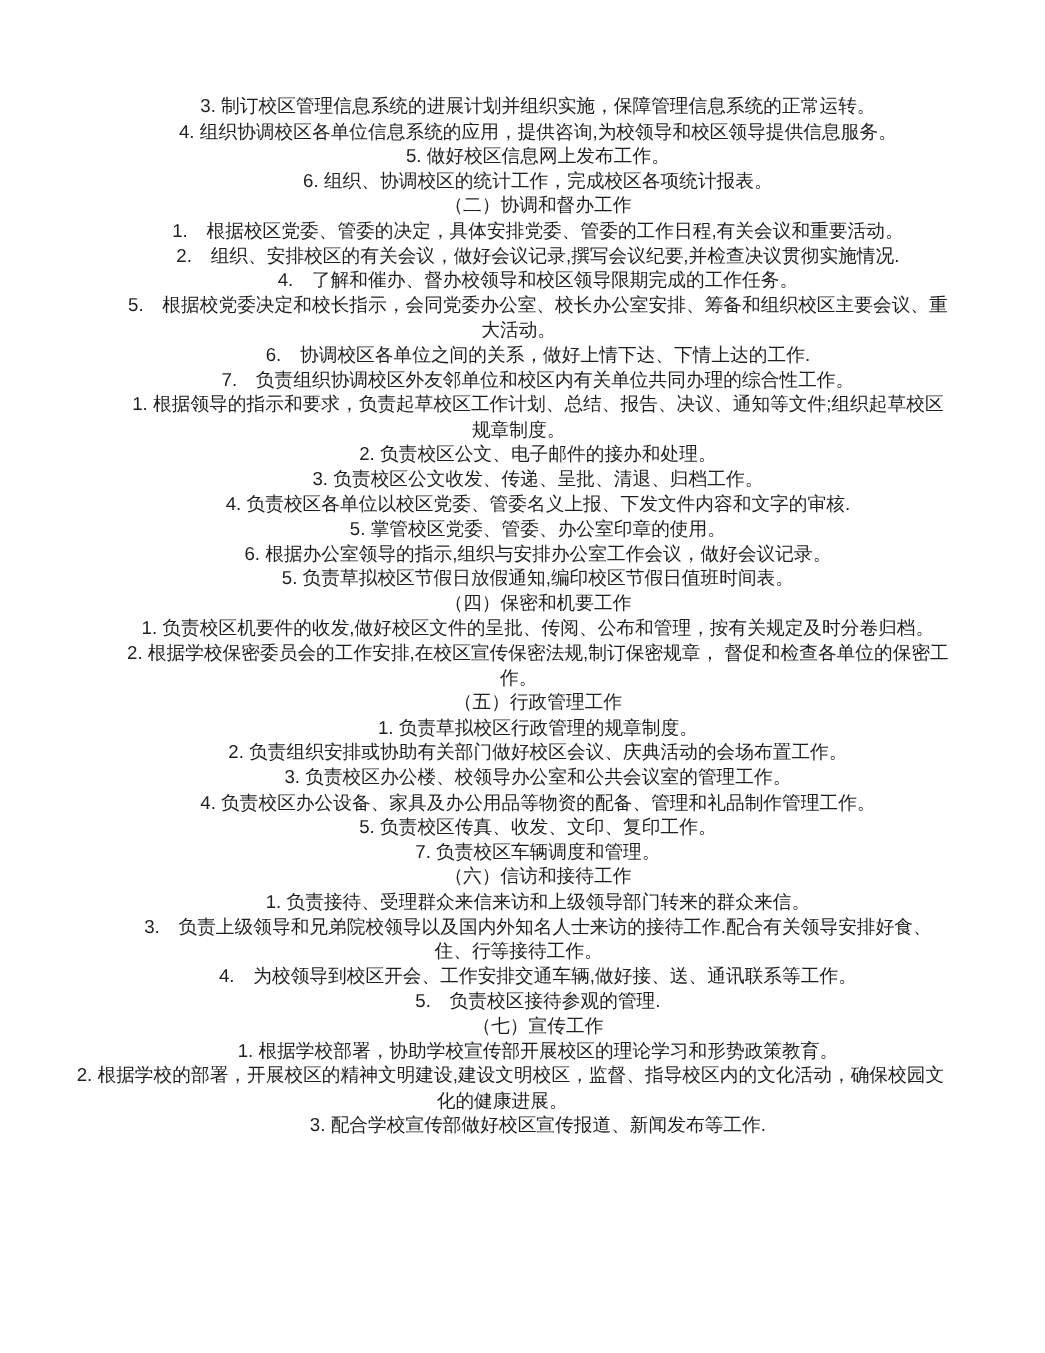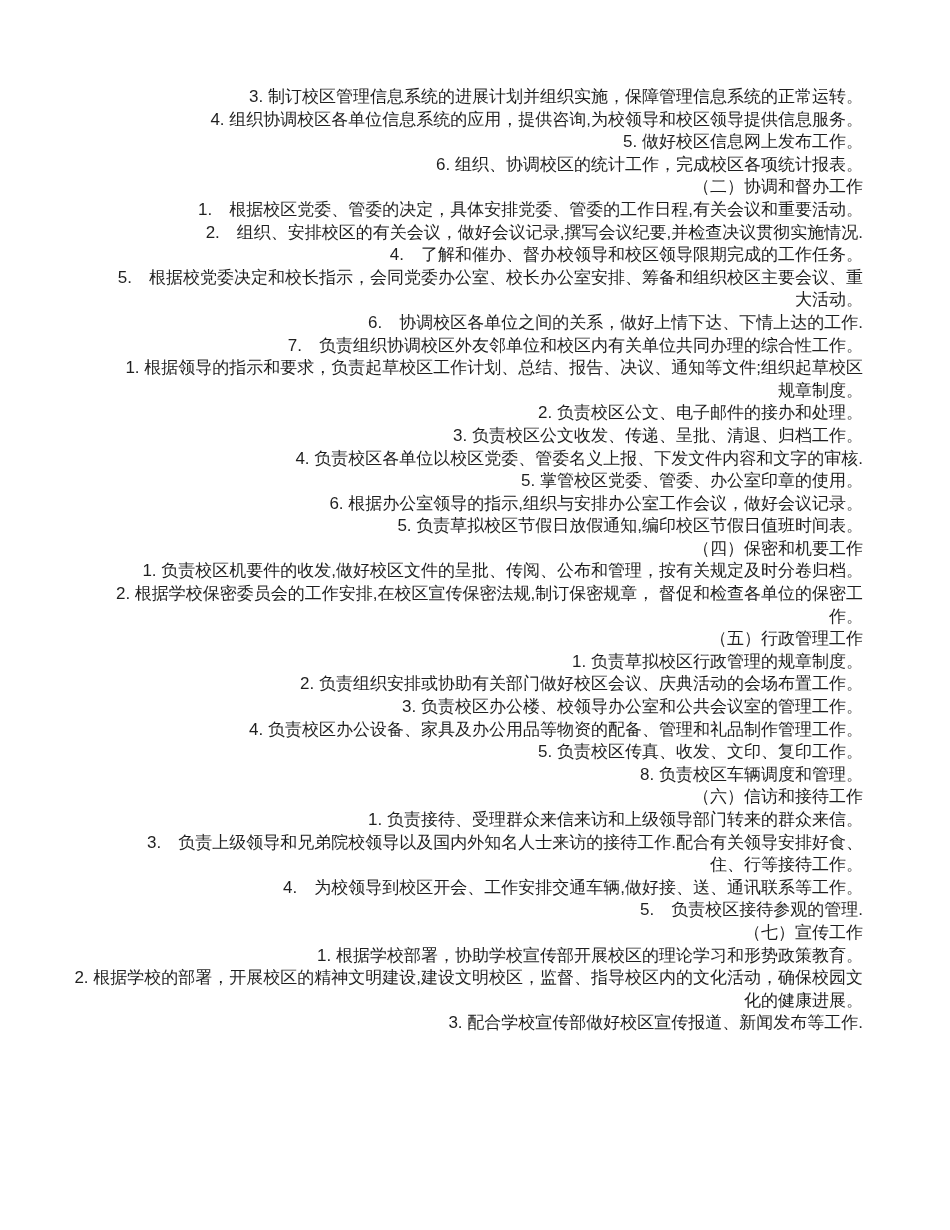--- a/index.html
+++ b/index.html
@@ -16,21 +16,21 @@
     font-family: "Liberation Sans", "DejaVu Sans", sans-serif;
   }
   .doc {
     position: absolute;
     left: 80px;
     top: 86px;
     width: 783px;
     font-size: 17px;
     line-height: 22.6px;
     color: #1f1f1f;
-    text-align: right;
+    text-align: center;
     word-break: break-all;
   }
   .doc p {
     margin: 0;
     padding: 0;
     text-indent: 35px;
   }
   .doc p.header {
     text-indent: 35px;
   }
@@ -65,21 +65,21 @@
       <p class="item">5. 负责草拟校区节假日放假通知,编印校区节假日值班时间表。</p>
       <p class="header">（四）保密和机要工作</p>
       <p class="item">1. 负责校区机要件的收发,做好校区文件的呈批、传阅、公布和管理，按有关规定及时分卷归档。</p>
       <p class="item">2. 根据学校保密委员会的工作安排,在校区宣传保密法规,制订保密规章， 督促和检查各单位的保密工作。</p>
       <p class="header">（五）行政管理工作</p>
       <p class="item">1. 负责草拟校区行政管理的规章制度。</p>
       <p class="item">2. 负责组织安排或协助有关部门做好校区会议、庆典活动的会场布置工作。</p>
       <p class="item">3. 负责校区办公楼、校领导办公室和公共会议室的管理工作。</p>
       <p class="item">4. 负责校区办公设备、家具及办公用品等物资的配备、管理和礼品制作管理工作。</p>
       <p class="item">5. 负责校区传真、收发、文印、复印工作。</p>
-      <p class="item">8. 负责校区车辆调度和管理。</p>
+      <p class="item">7. 负责校区车辆调度和管理。</p>
       <p class="header">（六）信访和接待工作</p>
       <p class="item">1. 负责接待、受理群众来信来访和上级领导部门转来的群众来信。</p>
       <p class="item">3.　负责上级领导和兄弟院校领导以及国内外知名人士来访的接待工作.配合有关领导安排好食、住、行等接待工作。</p>
       <p class="item">4.　为校领导到校区开会、工作安排交通车辆,做好接、送、通讯联系等工作。</p>
       <p class="item">5.　负责校区接待参观的管理.</p>
       <p class="header">（七）宣传工作</p>
       <p class="item">1. 根据学校部署，协助学校宣传部开展校区的理论学习和形势政策教育。</p>
       <p class="outdent">2. 根据学校的部署，开展校区的精神文明建设,建设文明校区，监督、指导校区内的文化活动，确保校园文化的健康进展。</p>
       <p class="item">3. 配合学校宣传部做好校区宣传报道、新闻发布等工作.</p>
     </div>

